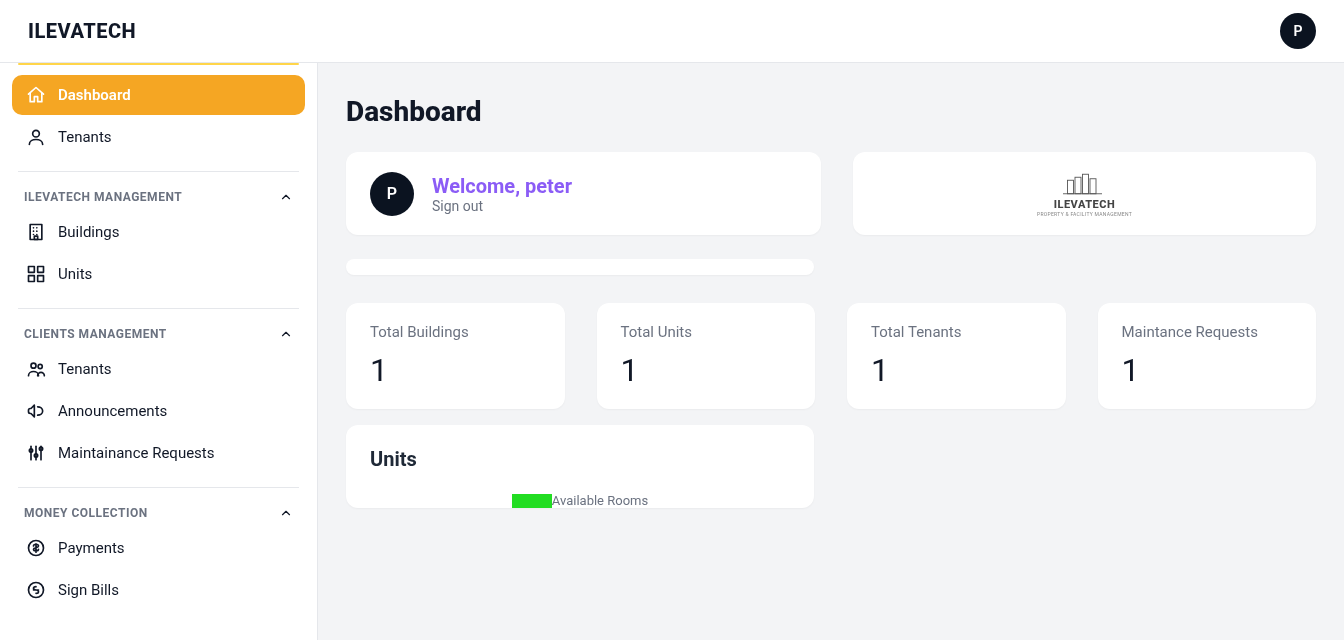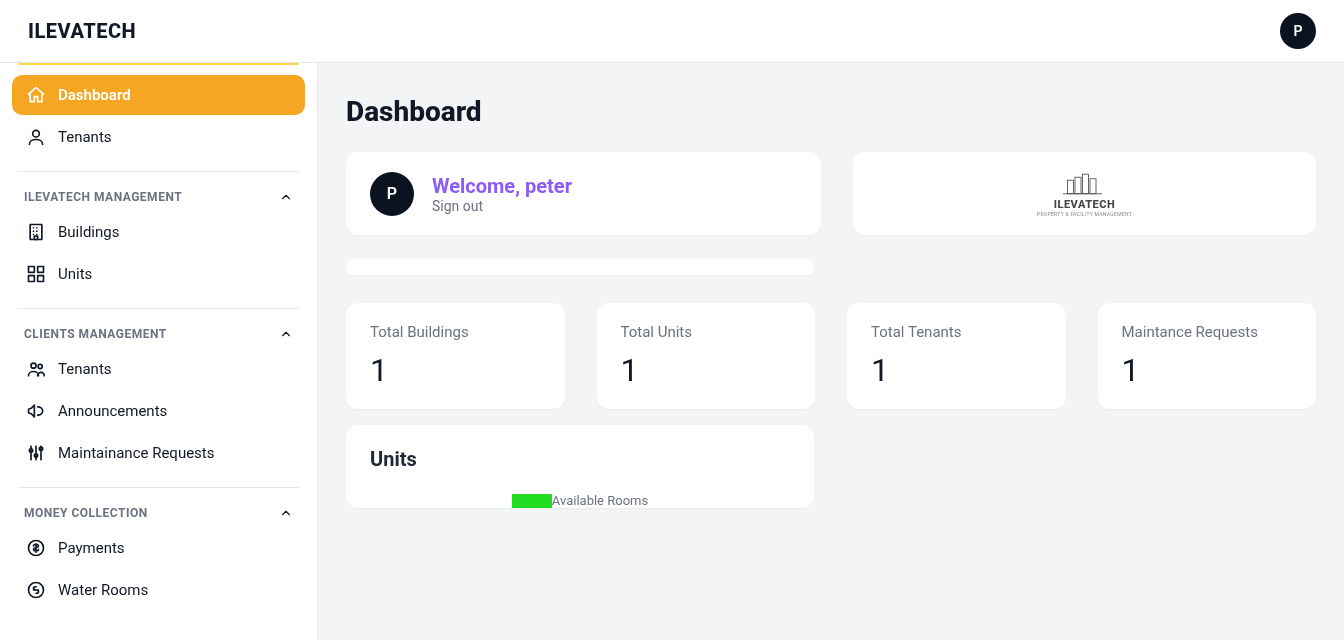--- a/index.html
+++ b/index.html
@@ -355,21 +355,21 @@
       </span>
       <span>Payments</span>
     </div>
     <div class="nav-item">
       <span class="icon">
         <svg viewBox="0 0 24 24" fill="none" stroke="currentColor" stroke-width="2" stroke-linecap="round" stroke-linejoin="round">
             <circle cx="12" cy="12" r="9"></circle>
             <path d="M9 12h6M12 8c-2 0-3 1-3 2s1 2 3 2 3 1 3 2-1 2-3 2"></path>
           </svg>
       </span>
-      <span>Water Rooms</span>
+      <span>Sign Bills</span>
     </div>
 
     <div style="height:40px"></div>
   </div>
 </div>
 
 <div class="main">
   <div class="page-title">Dashboard</div>
 
   <div class="row">

